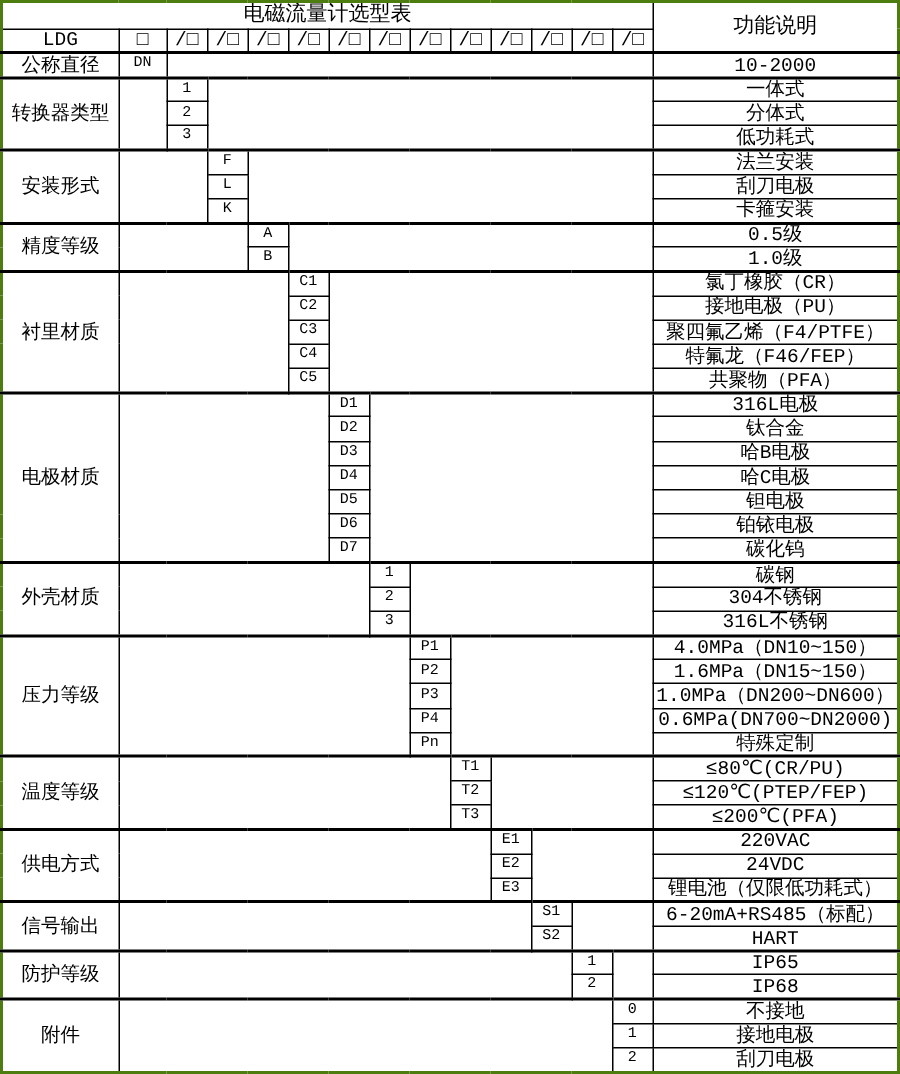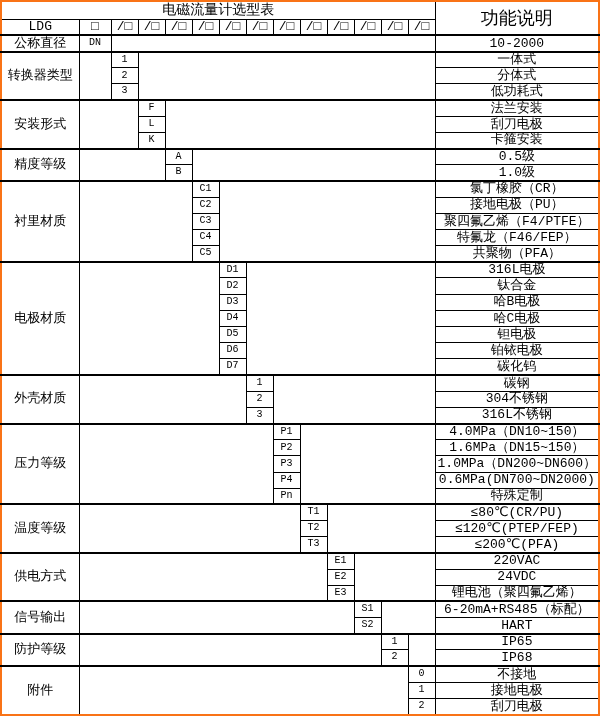--- a/index.html
+++ b/index.html
@@ -2,32 +2,32 @@
 <html><head>
 <meta charset="utf-8">
 <style>
   html,body { margin:0; padding:0; background:#fff; }
   .sheet { width:600px; height:716px; box-sizing:border-box; background:#fff; }
   table.sel {
     border-collapse:collapse; table-layout:fixed;
     width:600px; height:716px;
     font-family:"Liberation Mono","DejaVu Sans",sans-serif;
     font-size:13px; color:#000; background:#fff;
-    border:2px solid #f97316;
+    border:2px solid #4d7c0f;
   }
   table.sel td {
     border:1px solid #000;
     padding:0; margin:0;
     text-align:center; vertical-align:middle;
     white-space:nowrap; overflow:hidden;
     line-height:1.05;
   }
   tr.grp td { border-top-width:2px; }
   td.title { font-size:14px; }
-  td.fnhead { border-left-width:2px; font-size:18px;font-family:Liberation Serif, serif; }
+  td.fnhead { border-left-width:2px; font-size:14px;font-family:Liberation Serif, serif; }
   td.fn { border-left-width:2px; }
   td.lal { text-align:left; padding-left:4px; }
   td.left { text-align:left; padding-left:2px; }
   td.code { font-size:10px; }
   tr { height:16px; }
   tr.toprow { height:18px; }
 </style>
 </head>
 <body>
 
@@ -242,21 +242,21 @@
     <td class="code">E1</td>
     <td rowspan="3" colspan="3"></td>
     <td class="fn">220VAC</td>
   </tr>
   <tr>
     <td class="code">E2</td>
     <td class="fn">24VDC</td>
   </tr>
   <tr>
     <td class="code">E3</td>
-    <td class="fn">锂电池（聚四氟乙烯）</td>
+    <td class="fn">锂电池（仅限低功耗式）</td>
   </tr>
 
   <tr class="grp">
     <td rowspan="2">信号输出</td>
     <td rowspan="2" colspan="10"></td>
     <td class="code">S1</td>
     <td rowspan="2" colspan="2"></td>
     <td class="fn">6-20mA+RS485（标配）</td>
   </tr>
   <tr>

